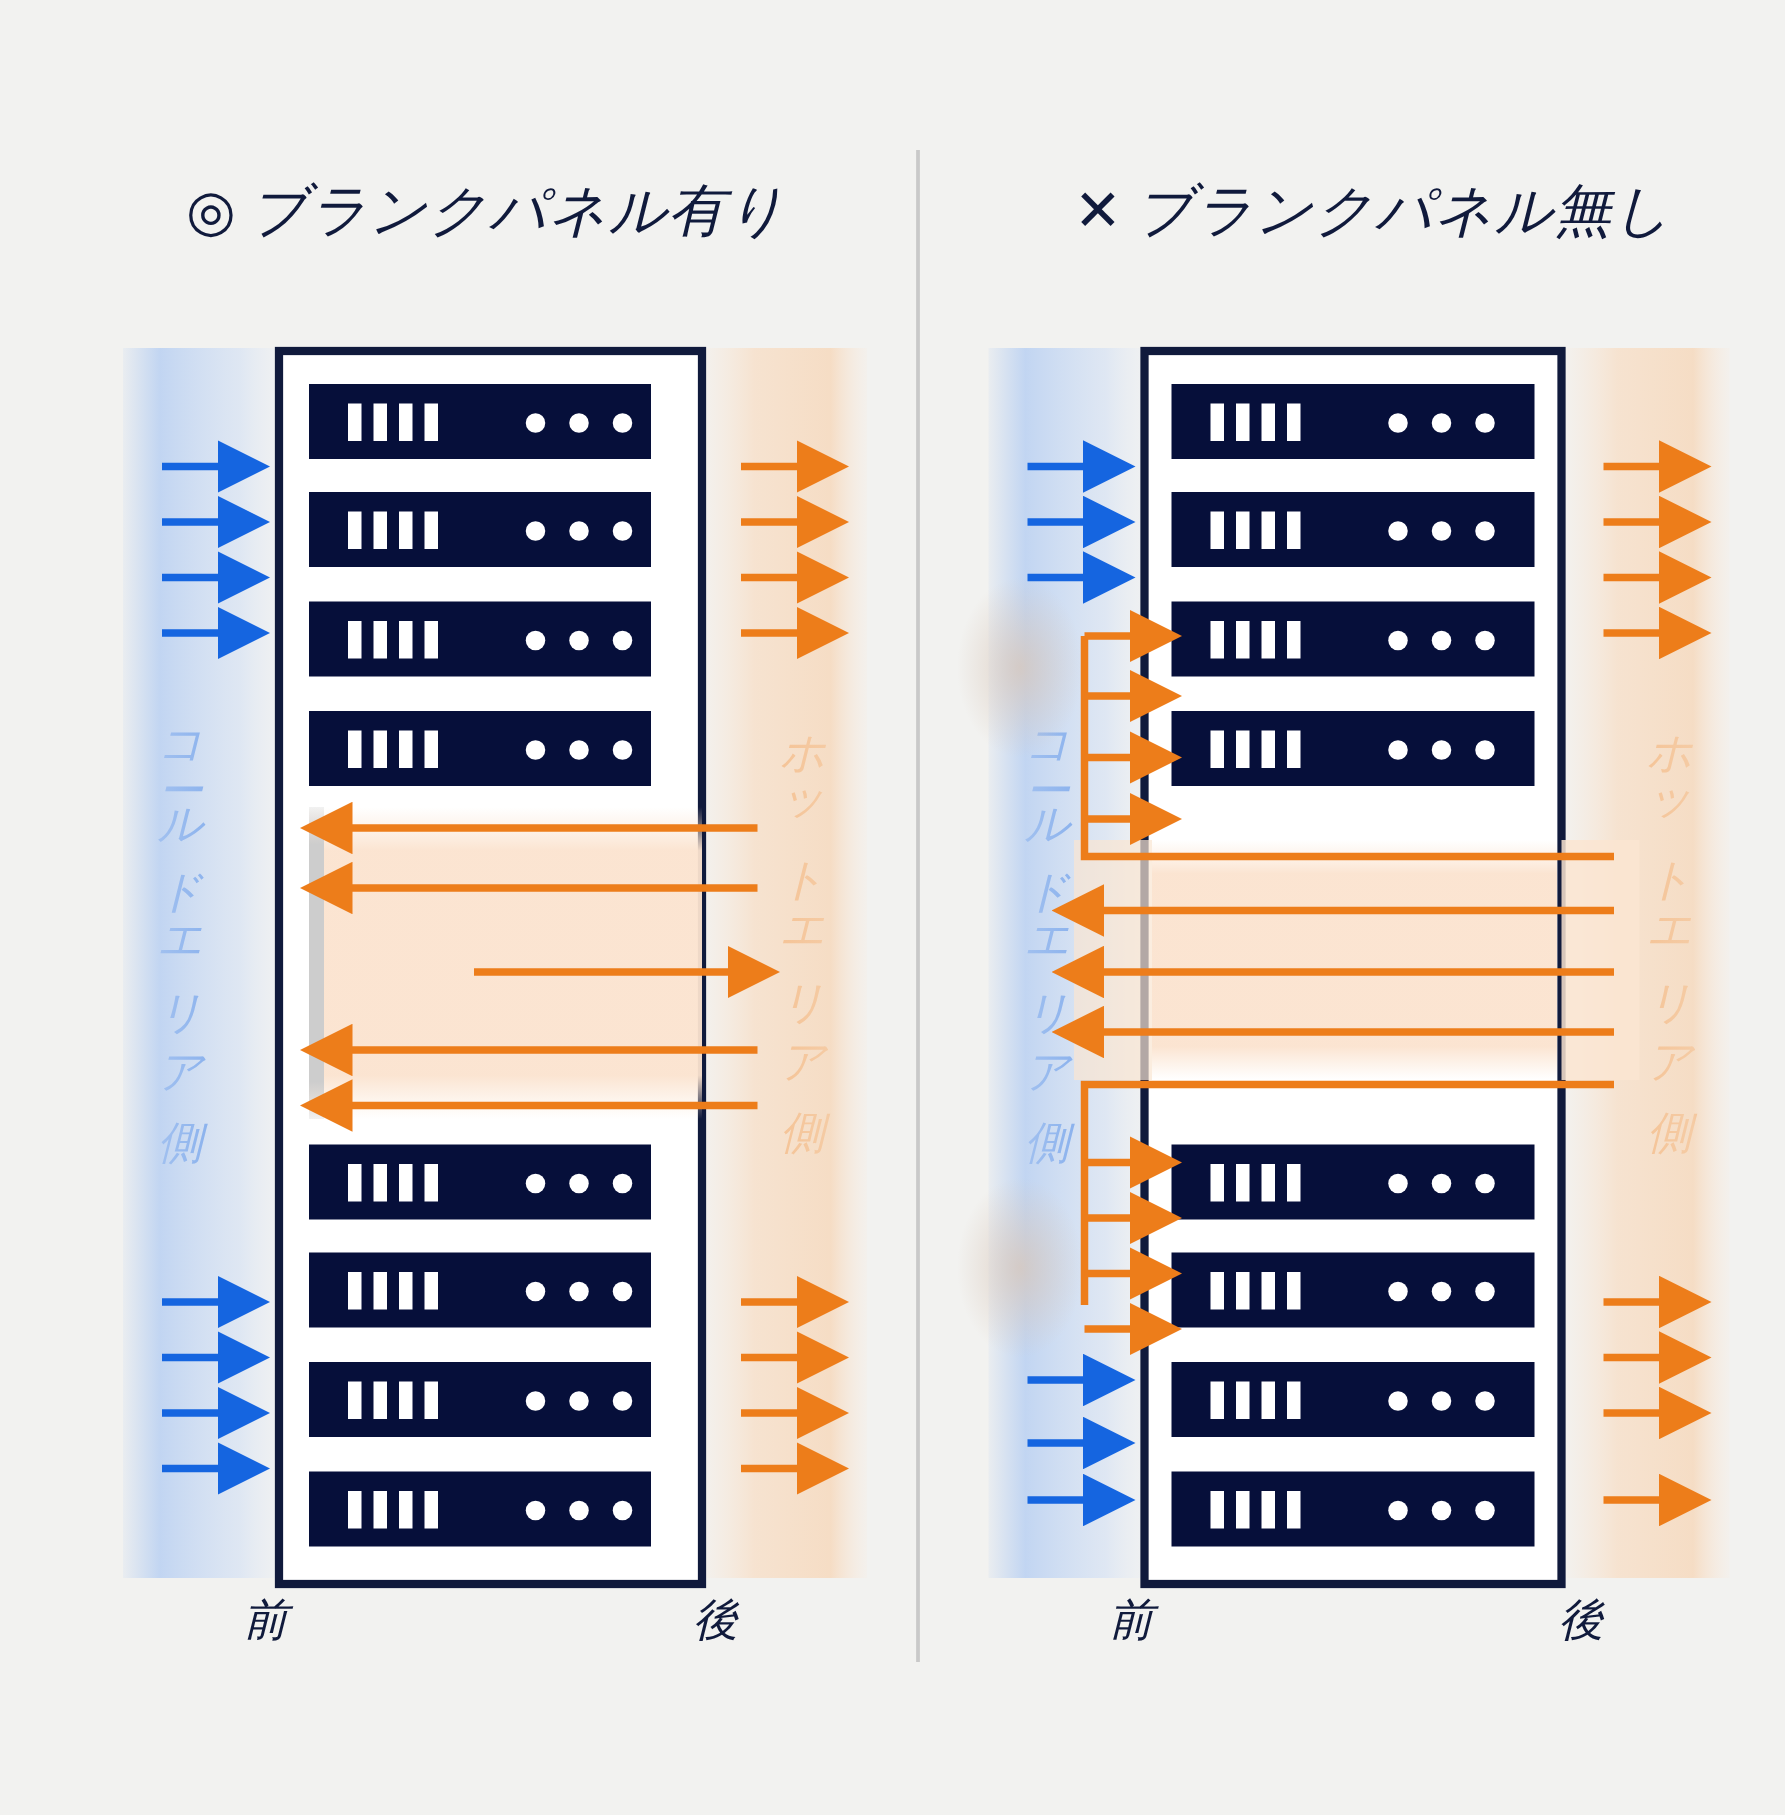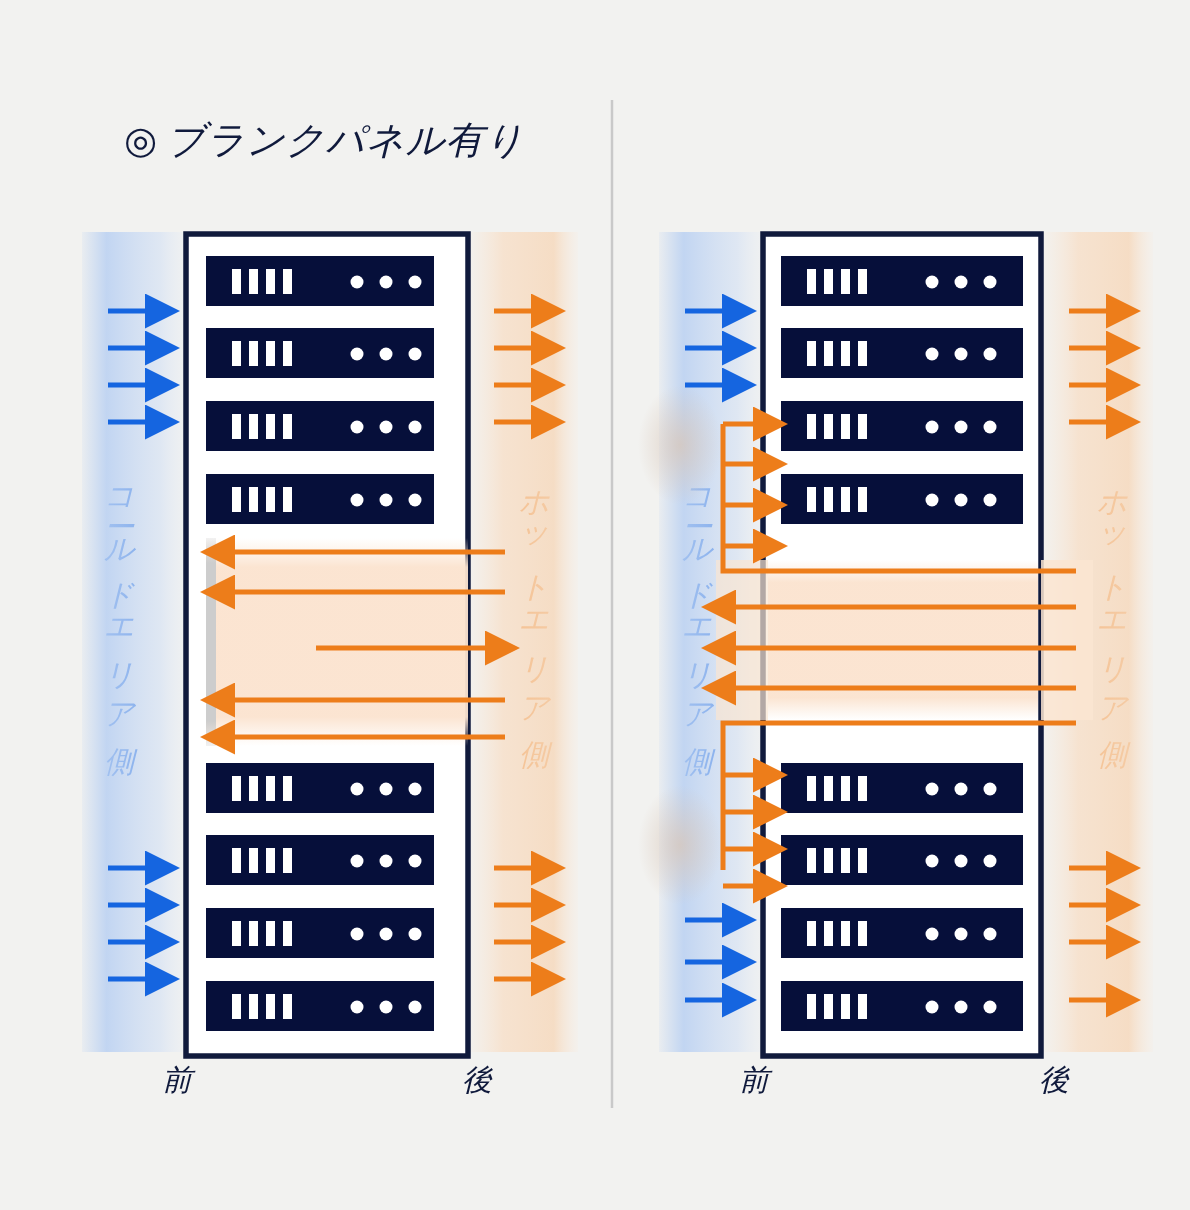--- a/index.html
+++ b/index.html
@@ -52,20 +52,23 @@
     white-space:nowrap;
   }
 </style>
 </head>
 <body>
 
 <div id="stage">
 
   <div class="title" id="title-left">
     <span class="mark">◎</span><span>ブランクパネル有り</span>
+  </div>
+  <div class="title" id="title-right">
+    <span class="mark">✕</span><span>ブランクパネル無し</span>
   </div>
 
   <div class="vlabel cold" style="left:82px;top:470px;">コールドエリア側</div>
   <div class="vlabel hot" style="left:497px;top:470px;">ホットエリア側</div>
   <div class="vlabel cold" style="left:660px;top:470px;">コールドエリア側</div>
   <div class="vlabel hot" style="left:1075px;top:470px;">ホットエリア側</div>
 
   <div class="panel-label" style="left:205px;top:620px;">
     <div>ブランク</div>
     <div>パネル</div>

